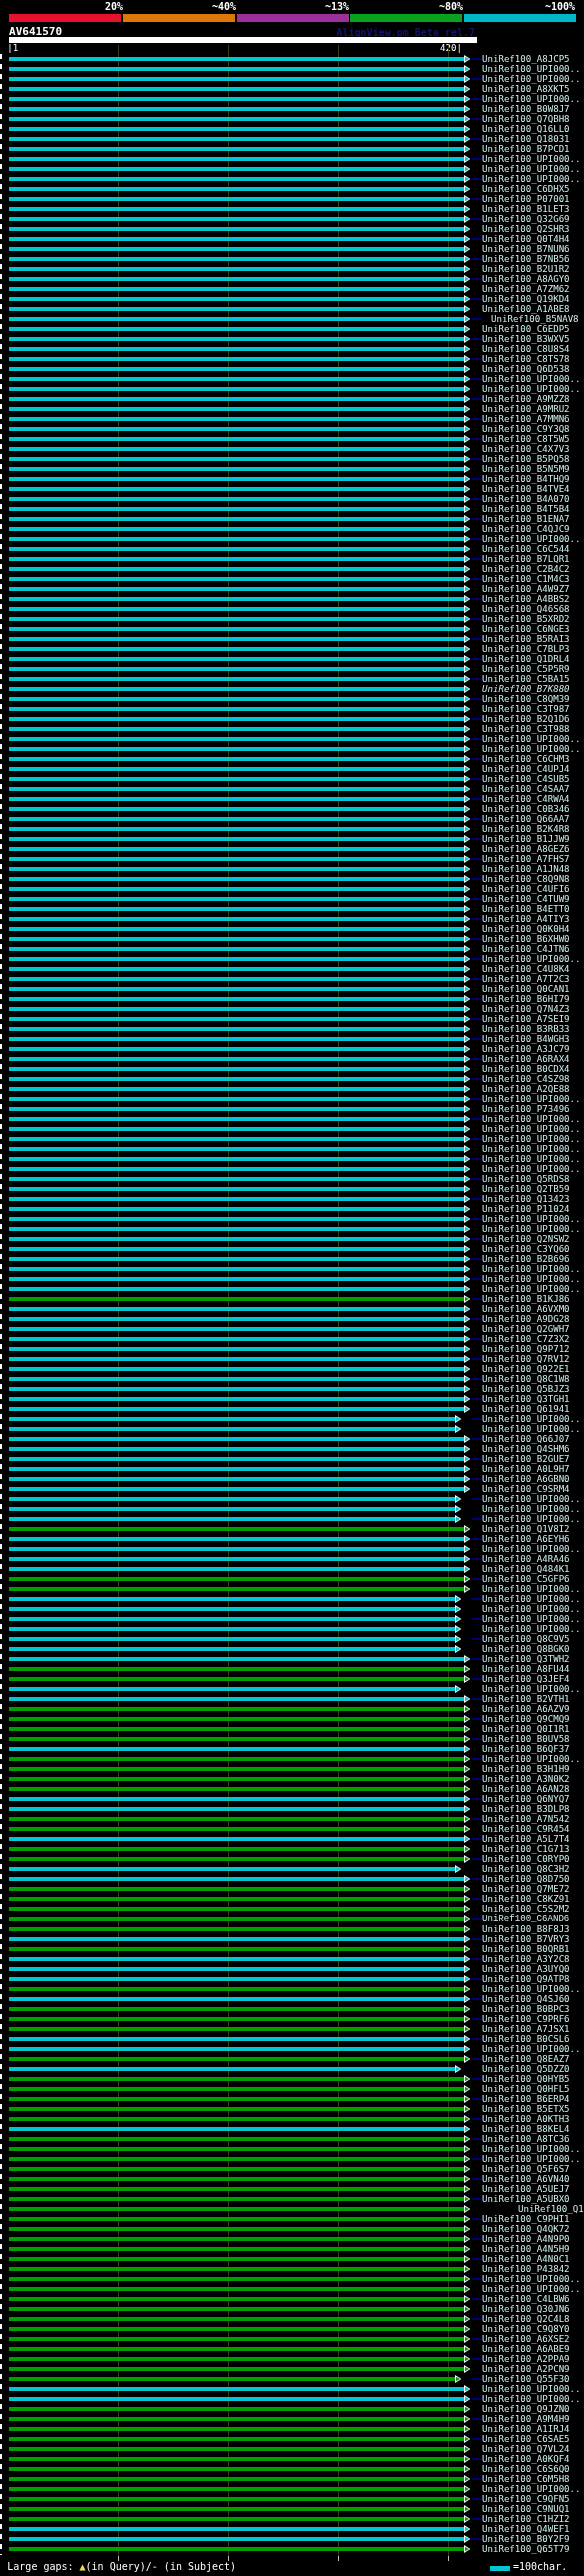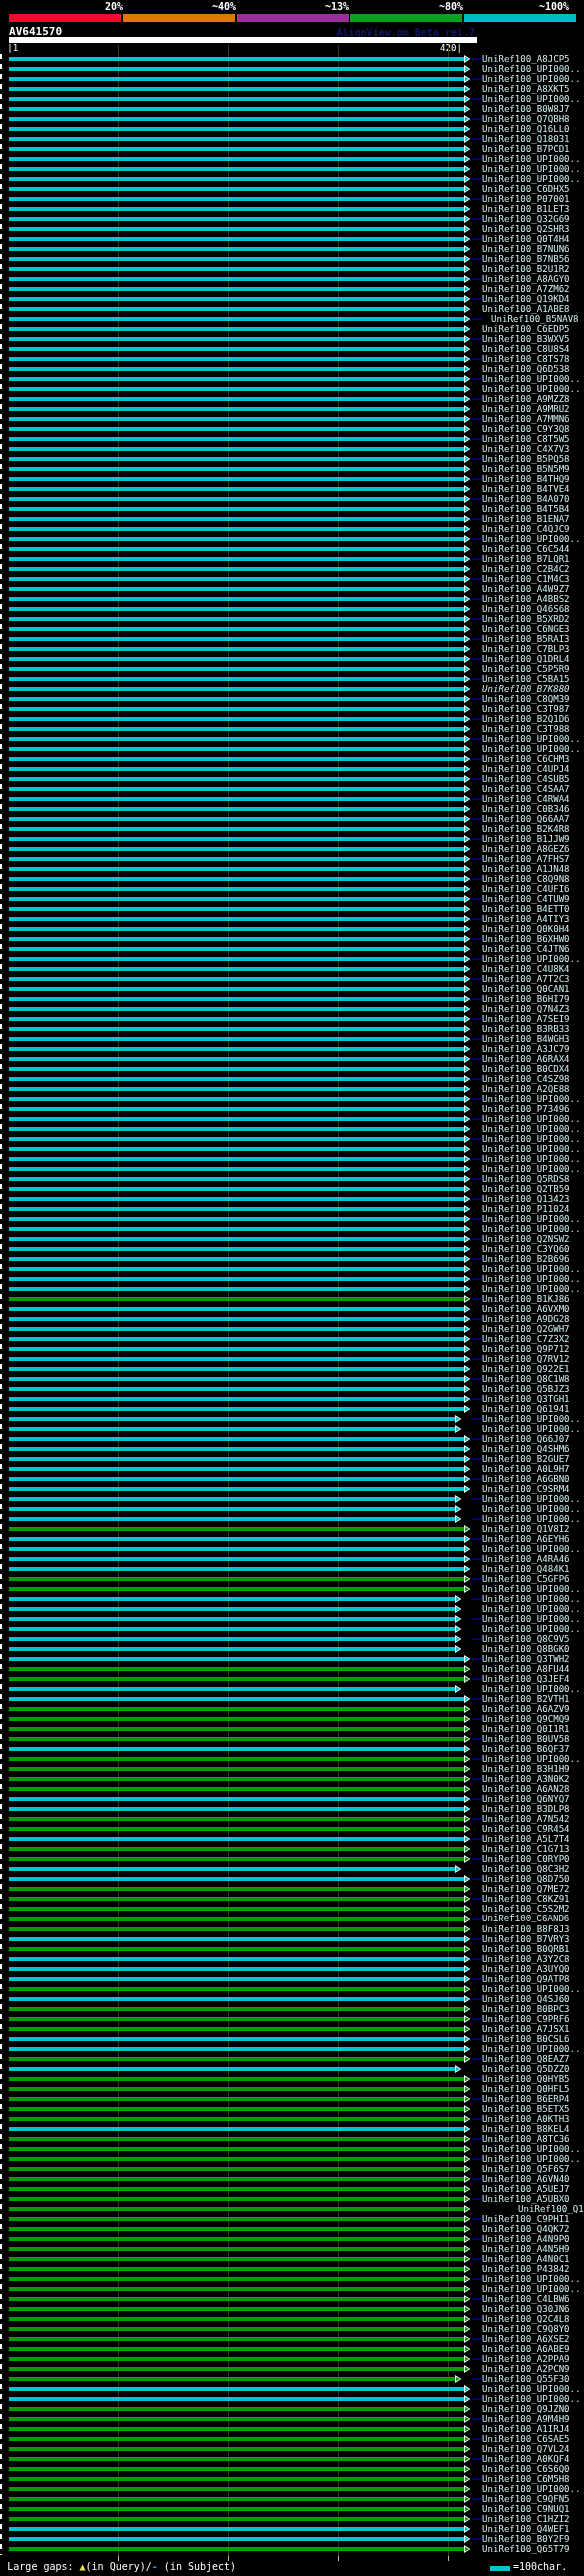--- a/index.html
+++ b/index.html
@@ -43,21 +43,21 @@
   #legend-scale-text{position:absolute;left:513px;top:2561px;color:#fff;font-size:10px;}
 </style>
 </head>
 <body>
 
 <div id="scale-labels">
     <span class="scale-label" style="right: 462px;">20%</span>
     <span class="scale-label" style="right: 349px;">~40%</span>
     <span class="scale-label" style="right: 236px;">~13%</span>
     <span class="scale-label" style="right: 122px;">~80%</span>
-    <span class="scale-label" style="right: 16px;">~100%</span>
+    <span class="scale-label" style="right: 10px;">~100%</span>
   </div>
 <div id="scale-segments">
     <div class="seg" style="background: rgb(232, 17, 45);"></div>
     <div class="seg" style="background: rgb(221, 119, 8);"></div>
     <div class="seg" style="background: rgb(155, 47, 155);"></div>
     <div class="seg" style="background: rgb(10, 161, 30);"></div>
     <div class="seg" style="background: rgb(0, 185, 200);"></div>
   </div>
 
 <div id="query-name">AV641570</div>

